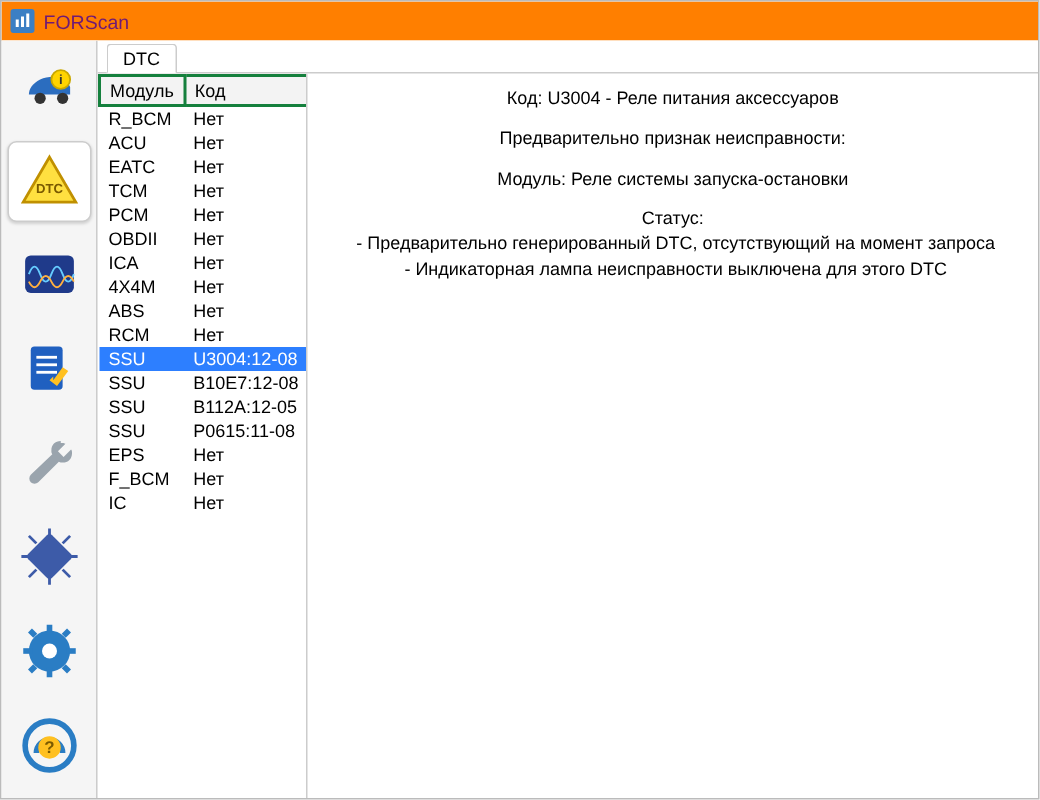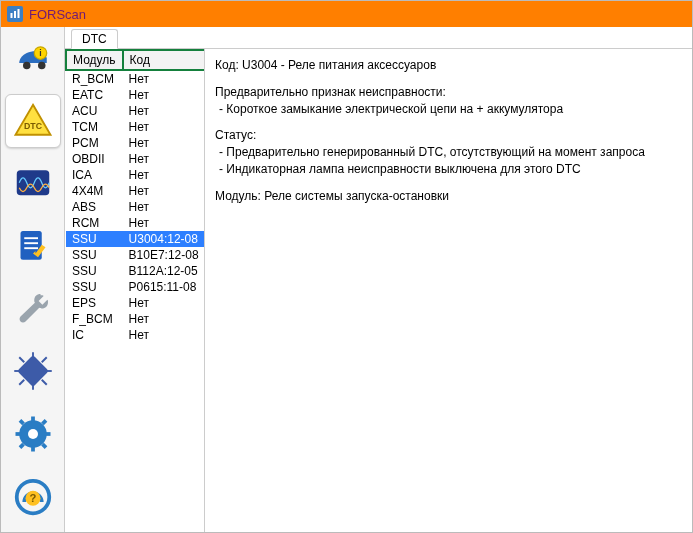--- a/index.html
+++ b/index.html
@@ -118,21 +118,21 @@
     background: #2d7fff;
     color: #fff;
   }
   .details {
     flex: 1;
     padding: 8px 10px;
     font-size: 12px;
     line-height: 1.4;
     overflow: auto;
   }
-  .details p { margin-bottom: 10px; }
+  .details p { margin-bottom: 10px; text-align: center; }
   .details .indent { margin-left: 4px; }
 </style>
 </head>
 <body>
 
 <div class="titlebar">
   <span class="app-icon">
     <svg viewBox="0 0 24 24">
         <rect x="3" y="10" width="4" height="10" fill="#fff"></rect>
         <rect x="10" y="6" width="4" height="14" fill="#fff"></rect>
@@ -234,25 +234,25 @@
               <th>Модуль</th>
               <th>Код</th>
             </tr>
           </thead>
           <tbody id="dtc-tbody">
               <tr>
                 <td>R_BCM</td>
                 <td>Нет</td>
               </tr>
               <tr>
+                <td>ACU</td>
+                <td>Нет</td>
+              </tr>
+              <tr>
                 <td>EATC</td>
-                <td>Нет</td>
-              </tr>
-              <tr>
-                <td>ACU</td>
                 <td>Нет</td>
               </tr>
               <tr>
                 <td>TCM</td>
                 <td>Нет</td>
               </tr>
               <tr>
                 <td>PCM</td>
                 <td>Нет</td>
               </tr>
@@ -304,25 +304,24 @@
                 <td>IC</td>
                 <td>Нет</td>
               </tr>
             </tbody>
         </table>
       </div>
       <div class="details">
         <p>Код: U3004 - Реле питания аксессуаров</p>
         <p>
           <span>Предварительно признак неисправности:</span><br>
-          <span class="indent"> - Короткое замыкание электрической цепи на + аккумулятора</span>
         </p>
+        <p>Модуль: Реле системы запуска-остановки</p>
         <p>
           <span>Статус:</span><br>
           <span class="indent"> - Предварительно генерированный DTC, отсутствующий на момент запроса</span><br>
           <span class="indent"> - Индикаторная лампа неисправности выключена для этого DTC</span>
         </p>
-        <p>Модуль: Реле системы запуска-остановки</p>
       </div>
     </div>
   </div>
 
 </div>
 
 </body></html>

